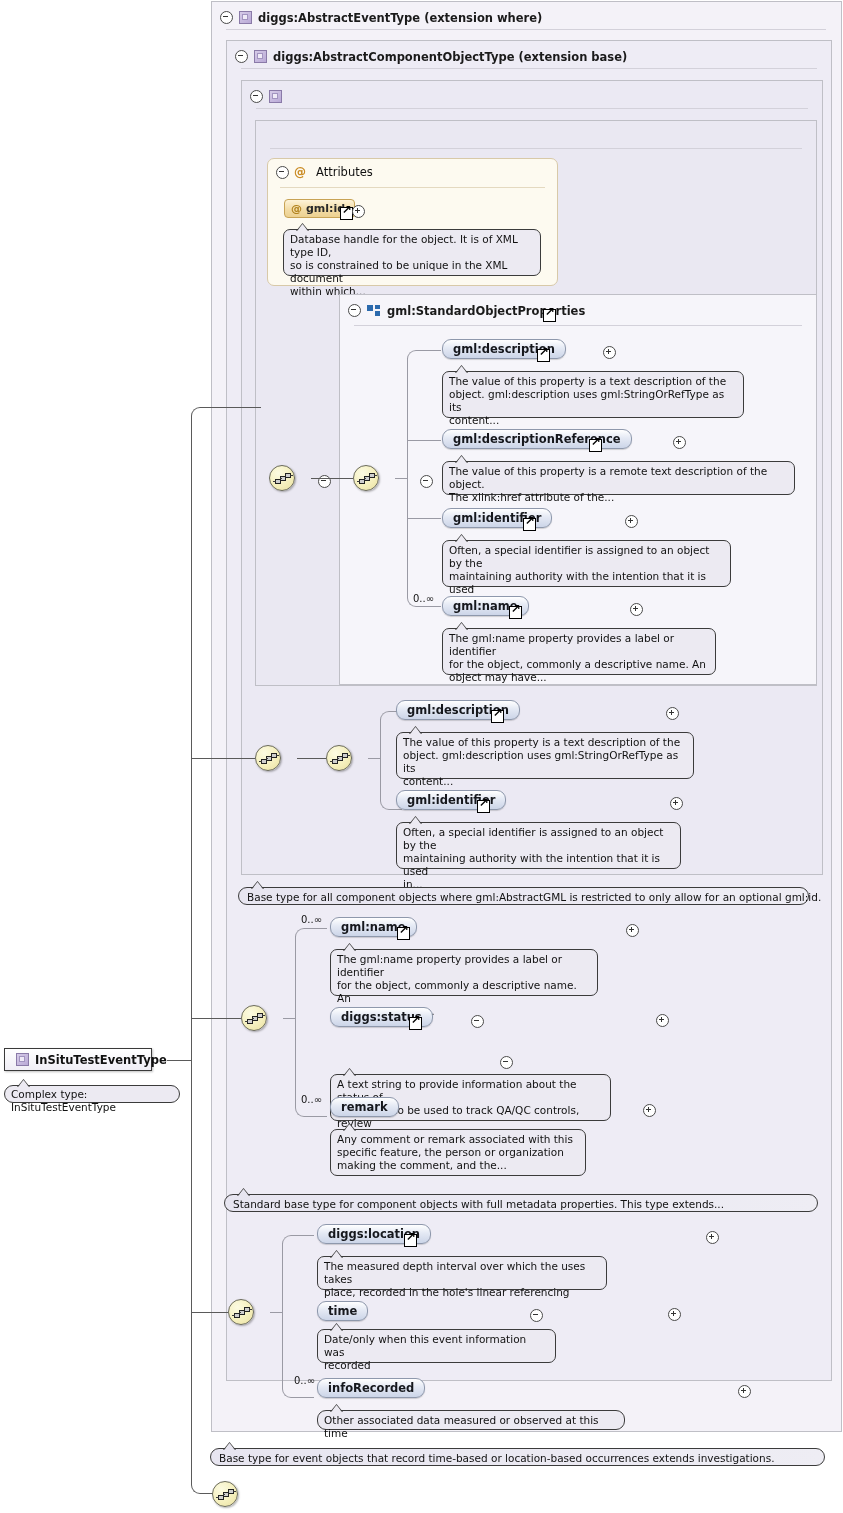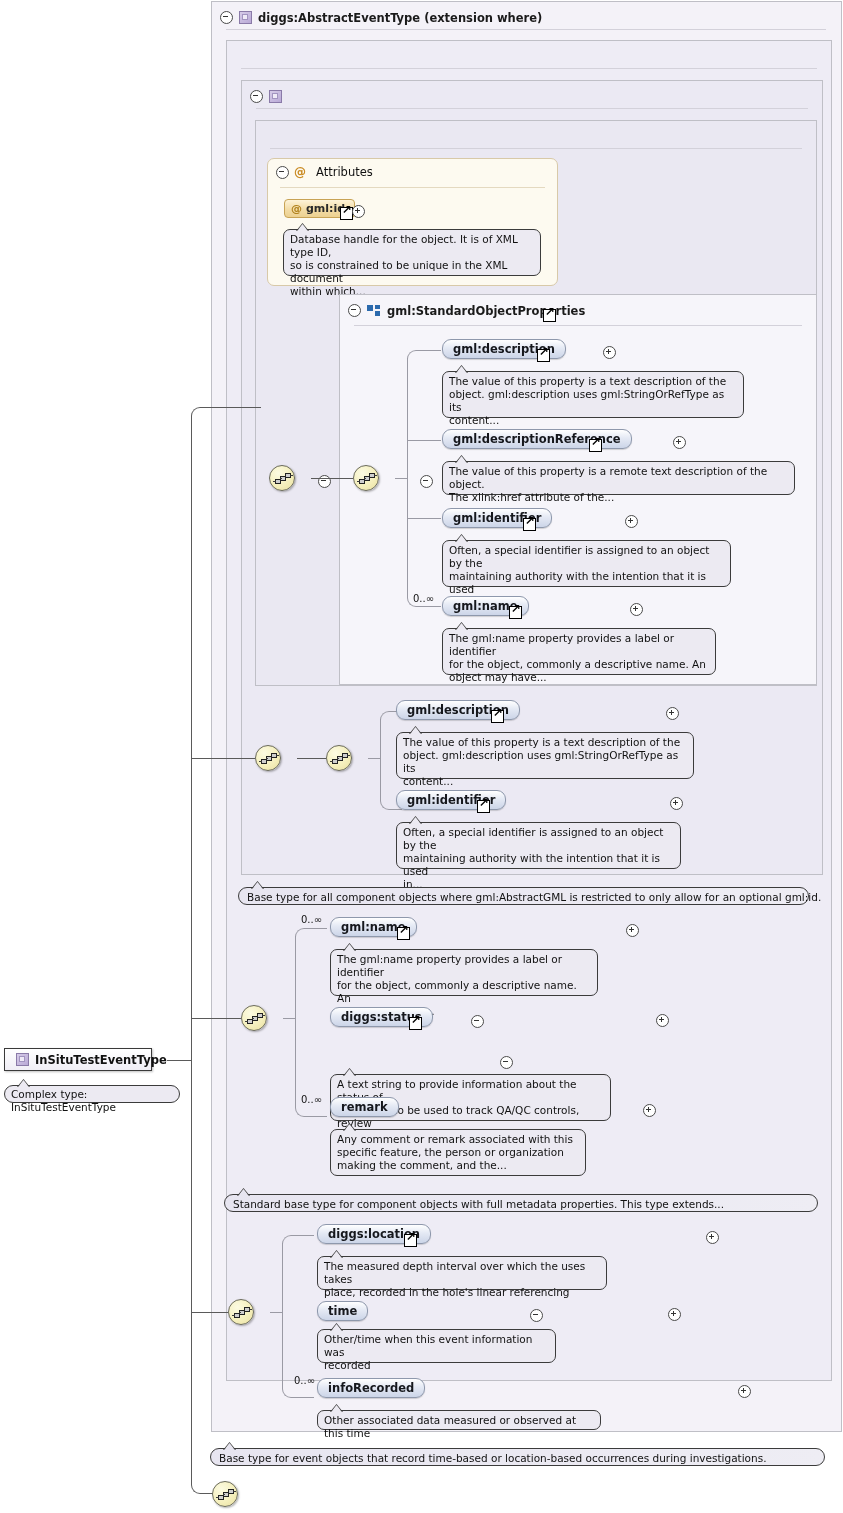--- a/index.html
+++ b/index.html
@@ -258,20 +258,25 @@
 <div class="panel p1" style="left:211px;top:1px;width:631px;height:1431px;">
   <div class="panel-head" style="top:2px;">
     <span class="toggle"></span>
     <span class="ct-sq"></span>
     <span>diggs:AbstractEventType (extension where)</span>
   </div>
   <div class="panel-rule" style="left:14px;top:27px;width:600px;"></div>
 </div>
 
 <div class="panel p2" style="left:226px;top:40px;width:606px;height:1341px;">
+  <div class="panel-head" style="top:2px;">
+    <span class="toggle"></span>
+    <span class="ct-sq"></span>
+    <span>diggs:AbstractComponentObjectType (extension base)</span>
+  </div>
   <div class="panel-rule" style="left:14px;top:27px;width:576px;"></div>
 </div>
 
 <div class="panel p3" style="left:241px;top:80px;width:582px;height:795px;">
   <div class="panel-head" style="top:2px;">
     <span class="toggle"></span>
     <span class="ct-sq"></span>
   </div>
   <div class="panel-rule" style="left:14px;top:27px;width:552px;"></div>
 </div>
@@ -494,32 +499,32 @@
 </div>
 <div class="extlink" style="left:404px;top:1234px;"></div>
 <div class="toggle plus abs" style="left:416px;top:1229px;"></div>
 <div class="bubble tip" style="left:317px;top:1256px;width:290px;height:34px;">The measured depth interval over which the uses takes
 place, recorded in the hole's linear referencing system.</div>
 
 <div class="pill" style="left:317px;top:1301px;">
   <span>time</span>
 </div>
 <div class="toggle plus abs" style="left:360px;top:1306px;"></div>
-<div class="bubble tip" style="left:317px;top:1329px;width:239px;height:34px;">Other/time when this event information was
+<div class="bubble tip" style="left:317px;top:1329px;width:239px;height:34px;">Date/only when this event information was
 recorded</div>
 
 <div class="occ" style="left:294px;top:1375px;">0..∞</div>
 <div class="pill" style="left:317px;top:1378px;">
   <span>infoRecorded</span>
 </div>
 <div class="toggle plus abs" style="left:412px;top:1383px;"></div>
-<div class="bubble tip" style="left:317px;top:1410px;width:284px;height:20px;">Other associated data measured or observed at this time</div>
-
-
-<div class="capbar tip" style="left:210px;top:1448px;width:615px;height:18px;">Base type for event objects that record time-based or location-based occurrences during investigations.</div>
+<div class="bubble tip" style="left:317px;top:1410px;width:308px;height:20px;border-radius:9px;">Other associated data measured or observed at this time</div>
+
+
+<div class="capbar tip" style="left:210px;top:1448px;width:615px;height:18px;">Base type for event objects that record time-based or location-based occurrences extends investigations.</div>
 
 
 <div class="rootbox" style="left:4px;top:1048px;width:148px;">
   <span class="ct-sq"></span>
   <span>InSituTestEventType</span>
 </div>
 <div class="toggle abs" style="left:156px;top:1054px;"></div>
 <div class="bubble tip" style="left:4px;top:1085px;width:176px;height:18px;border-radius:9px;padding-top:2px;">Complex type: InSituTestEventType</div>
 
 

